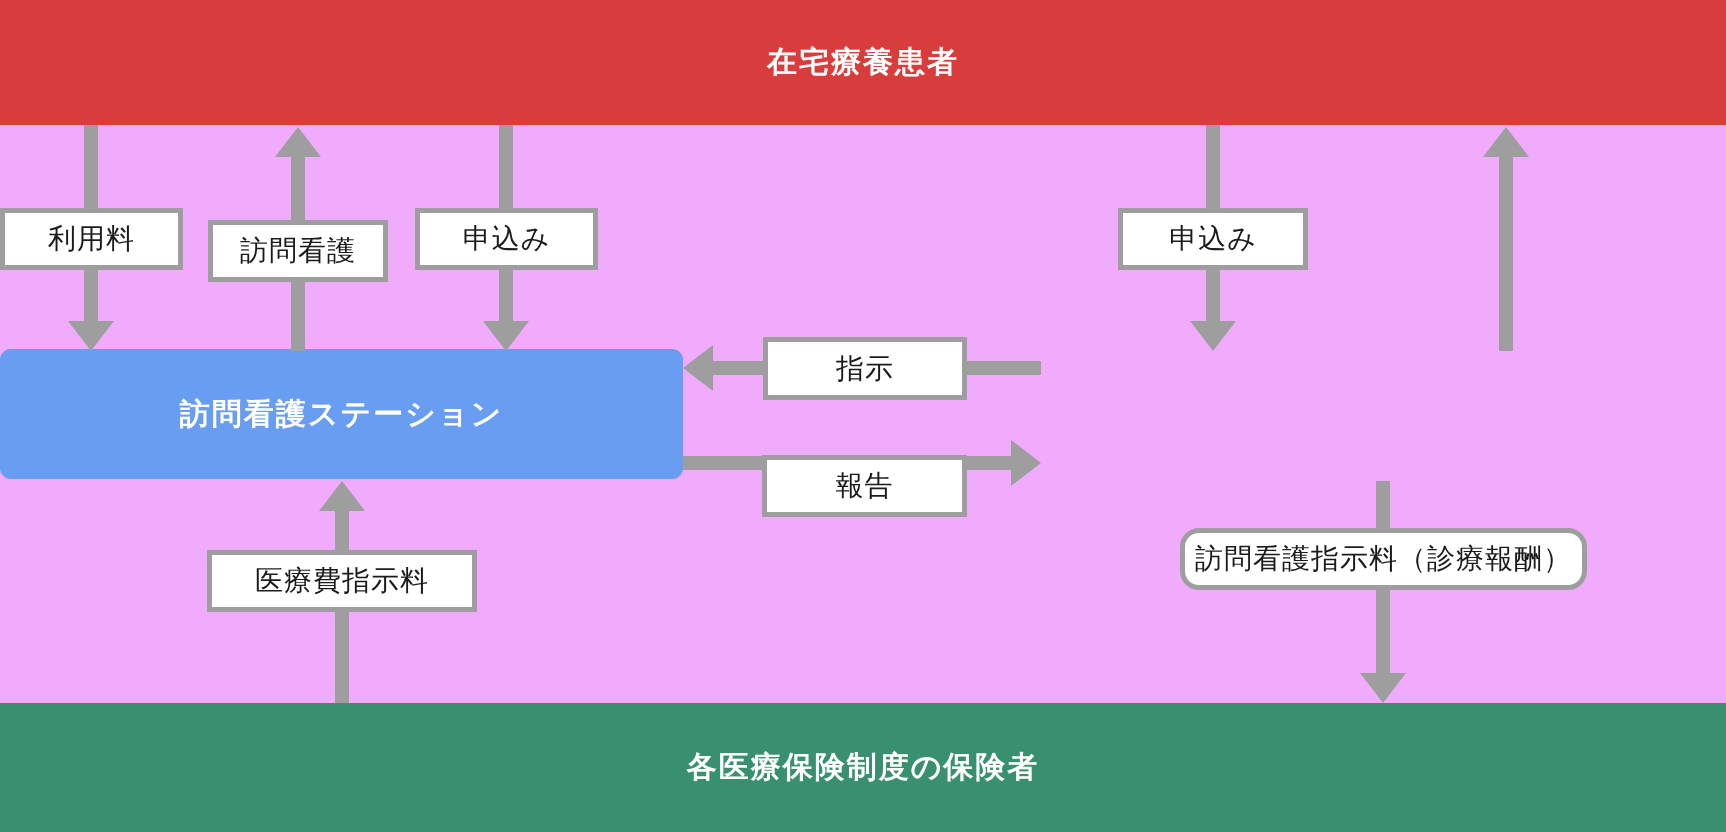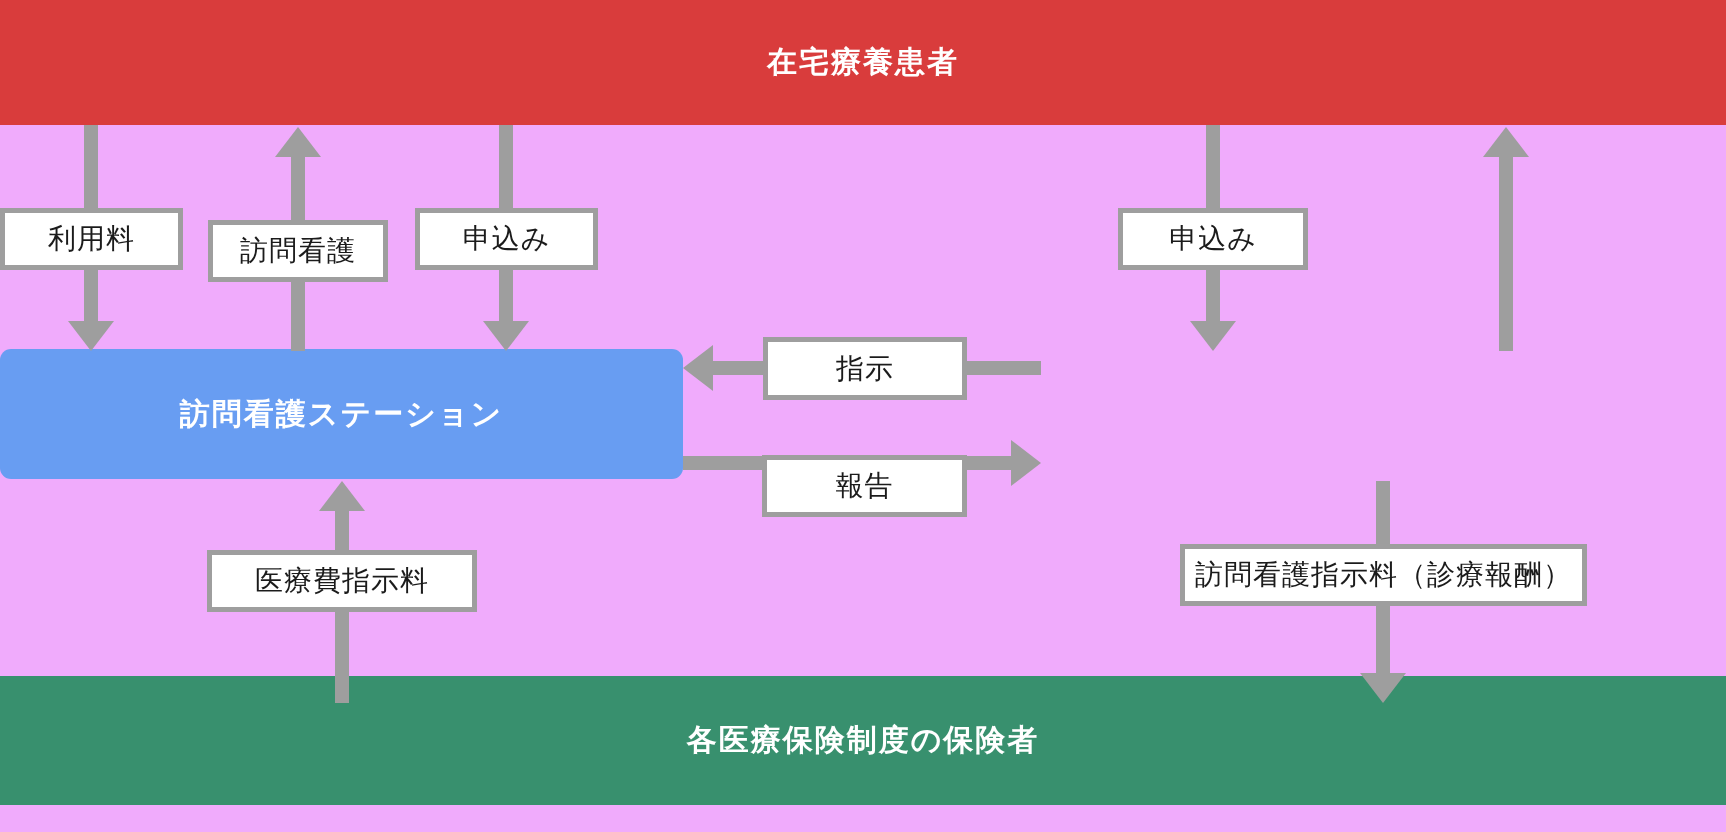--- a/index.html
+++ b/index.html
@@ -22,21 +22,21 @@
     align-items: center;
     justify-content: center;
     color: #ffffff;
     font-weight: bold;
     font-size: 30px;
     letter-spacing: 2px;
   }
   .bar-patient  { left: 0;      top: 0;    width: 1726px; height: 125px; background: #d93c3c; }
   .bar-station  { left: 0;      top: 349px; width: 683px;  height: 130px; background: #689df2; border-radius: 11px; }
   .bar-doctor   { left: 1041px; top: 351px; width: 685px;  height: 130px; background: #689df2; }
-  .bar-insurer  { left: 0;      top: 676px; width: 1726px; height: 129px; background: #38906e; }
+  .bar-insurer  { left: 0;      top: 703px; width: 1726px; height: 129px; background: #38906e; }
 
   .labelbox {
     position: absolute;
     box-sizing: border-box;
     background: #ffffff;
     border: 5px solid #9e9e9e;
     display: flex;
     align-items: center;
     justify-content: center;
     font-size: 28px;
@@ -129,17 +129,17 @@
   </div>
 
   <div class="labelbox" style="left:762px; top:435px; width:205px; height:62px;margin-top:20px;">
     <span>報告</span>
   </div>
 
   <div class="labelbox" style="left:207px; top:550px; width:270px; height:62px;">
     <span>医療費指示料</span>
   </div>
 
-  <div class="labelbox" style="left:1180px; top:544px; width:407px; height:62px;">
+  <div class="labelbox" style="left:1180px; top:528px; width:407px; height:62px;border-radius:19px;">
     <span>訪問看護指示料（診療報酬）</span>
   </div>
 
 </div>
 
 </body></html>

